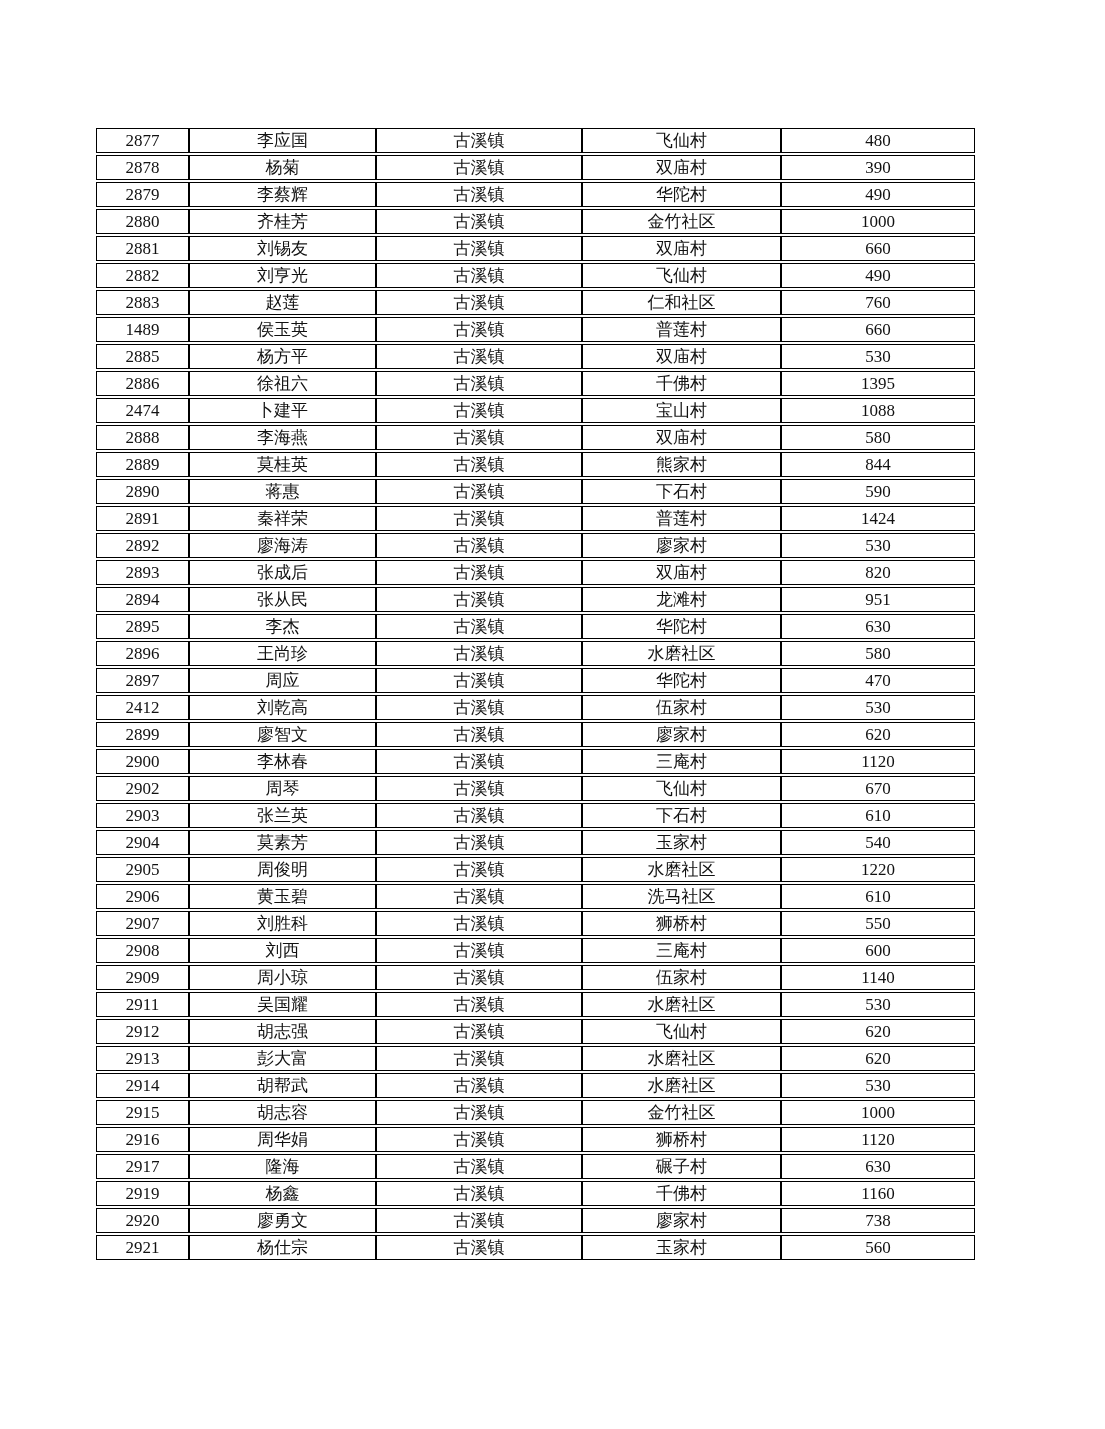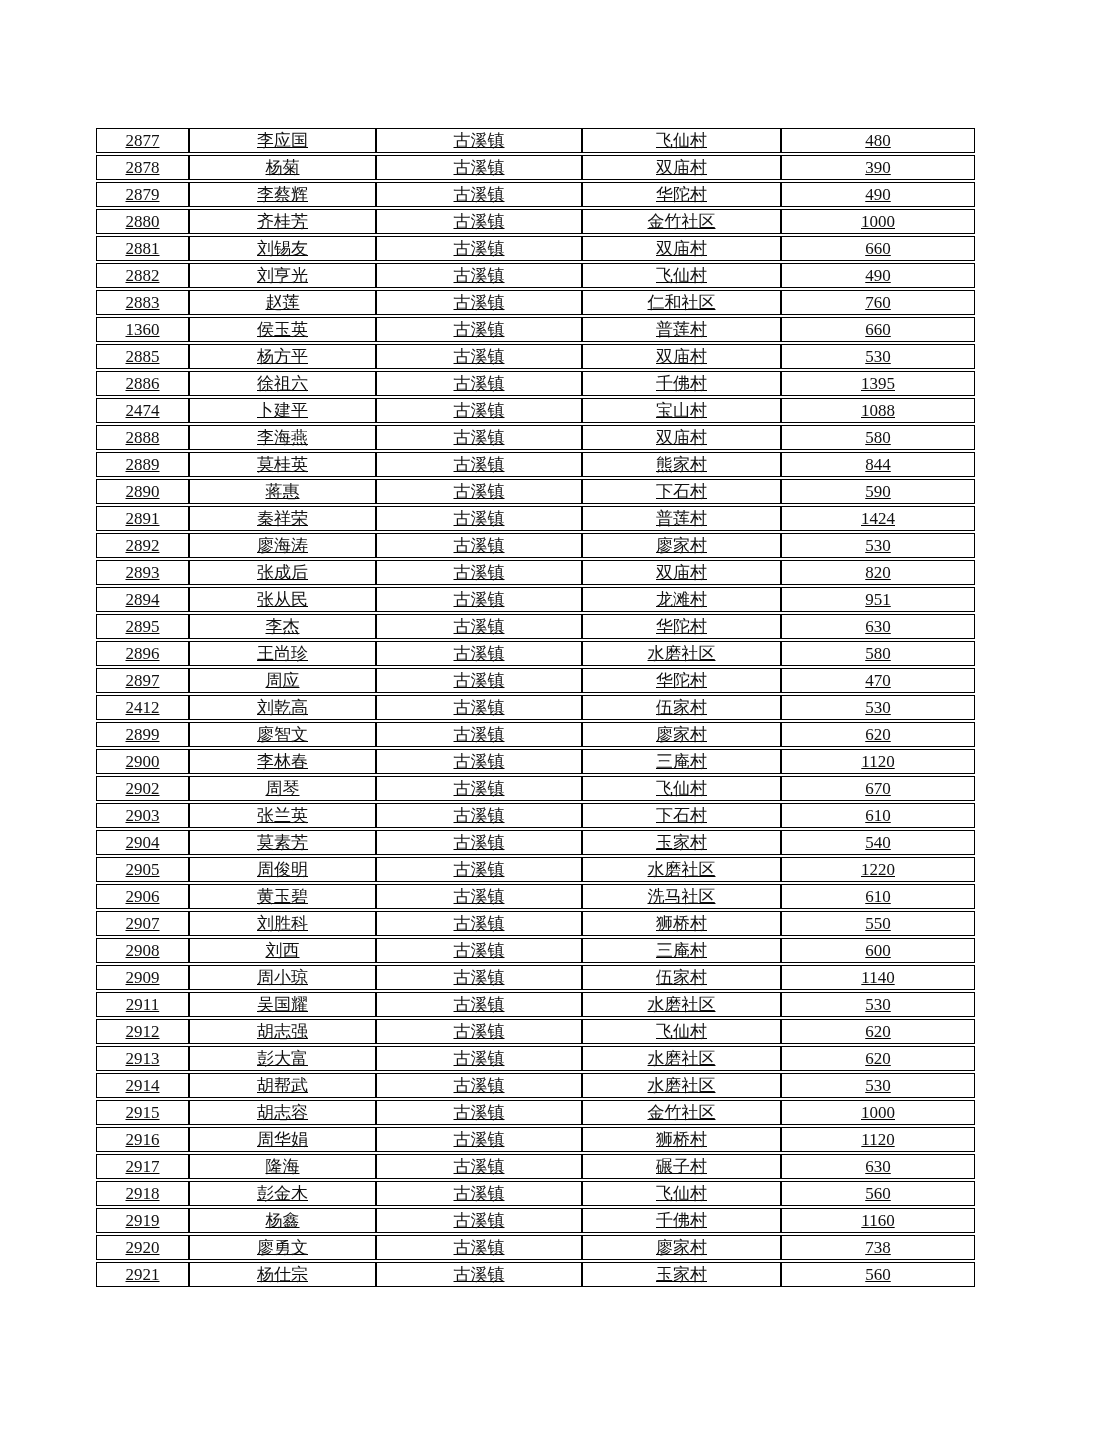--- a/index.html
+++ b/index.html
@@ -19,21 +19,20 @@
     left: 96px;
     top: 126px;
     width: 881px;
   }
   table.records {
     border-collapse: separate;
     border-spacing: 0 2px;
     table-layout: fixed;
     width: 841px;
     font-family: "Liberation Serif", "DejaVu Serif", serif;
-    text-decoration: underline;
   }
   table.records td {
     border: 1px solid #000000;
     height: 21.7px;
     padding: 0 2px;
     text-align: center;
     vertical-align: middle;
     font-size: 17px;
     color: #111111;
     overflow: hidden;
@@ -97,21 +96,21 @@
             <td>490</td>
           </tr>
           <tr>
             <td>2883</td>
             <td>赵莲</td>
             <td>古溪镇</td>
             <td>仁和社区</td>
             <td>760</td>
           </tr>
           <tr>
-            <td>1360</td>
+            <td>1489</td>
             <td>侯玉英</td>
             <td>古溪镇</td>
             <td>普莲村</td>
             <td>660</td>
           </tr>
           <tr>
             <td>2885</td>
             <td>杨方平</td>
             <td>古溪镇</td>
             <td>双庙村</td>
@@ -319,27 +318,20 @@
             <td>古溪镇</td>
             <td>狮桥村</td>
             <td>1120</td>
           </tr>
           <tr>
             <td>2917</td>
             <td>隆海</td>
             <td>古溪镇</td>
             <td>碾子村</td>
             <td>630</td>
-          </tr>
-          <tr>
-            <td>2918</td>
-            <td>彭金木</td>
-            <td>古溪镇</td>
-            <td>飞仙村</td>
-            <td>560</td>
           </tr>
           <tr>
             <td>2919</td>
             <td>杨鑫</td>
             <td>古溪镇</td>
             <td>千佛村</td>
             <td>1160</td>
           </tr>
           <tr>
             <td>2920</td>

